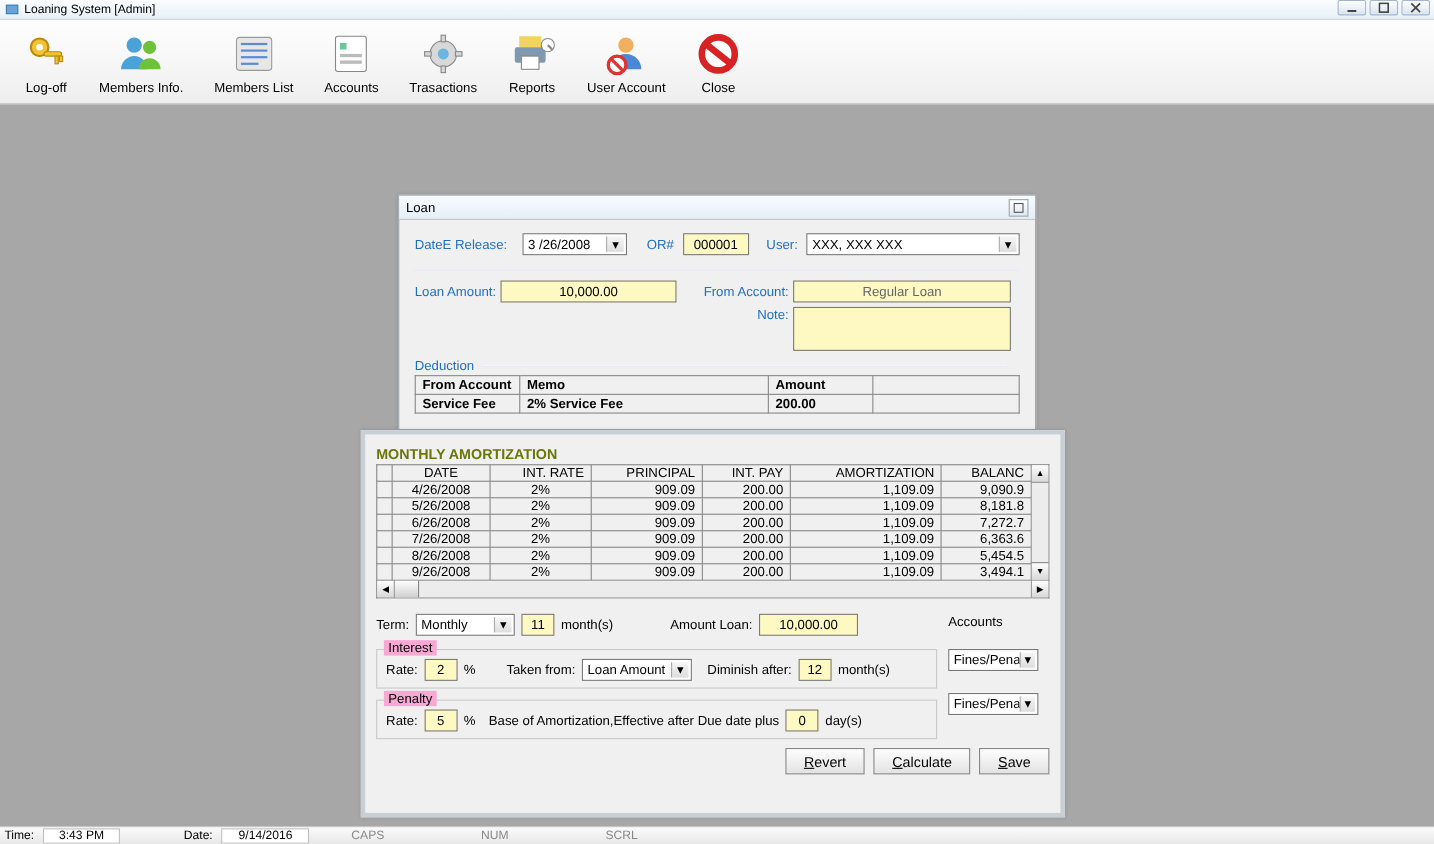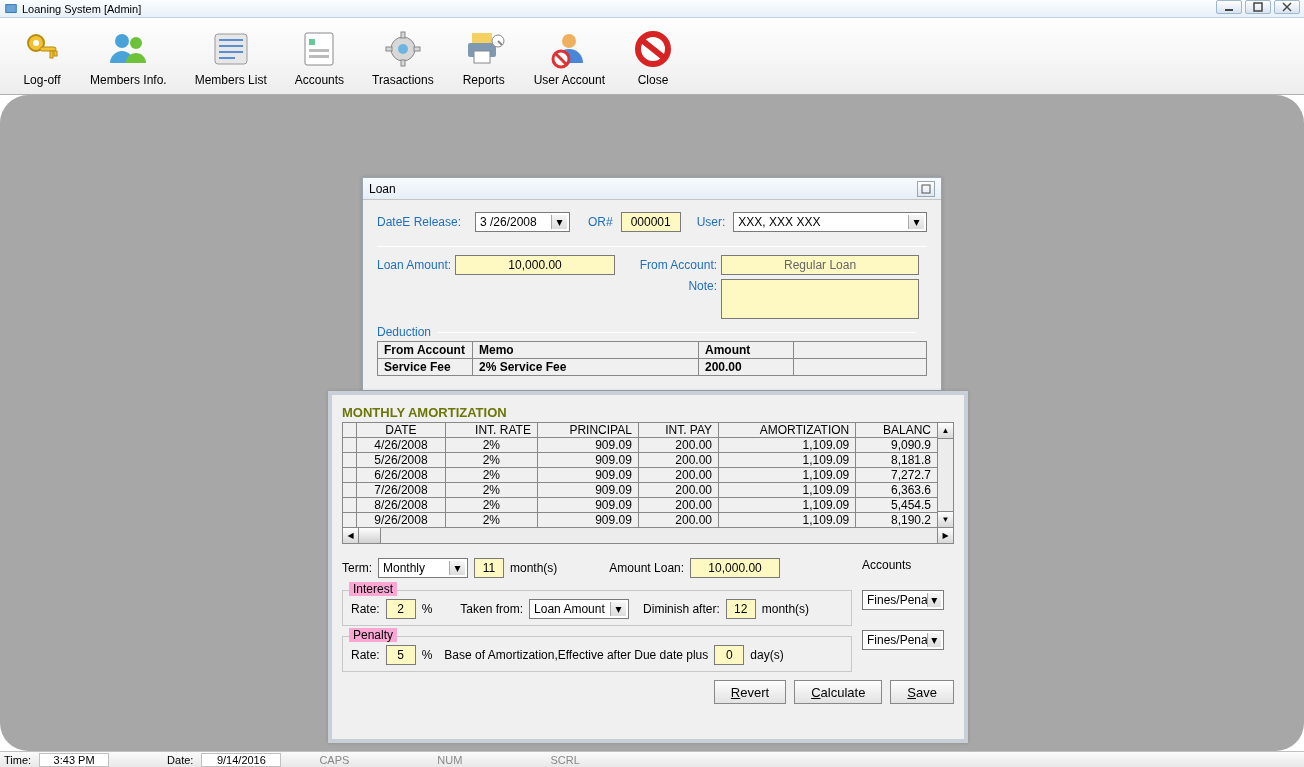--- a/index.html
+++ b/index.html
@@ -50,21 +50,20 @@
     cursor: default;
     text-align:center;
   }
   .tool .ico { height: 48px; display:flex; align-items:center; justify-content:center; }
   .tool .lbl { font-size: 12px; }
 
   .mdi-area {
     position: absolute;
     left:0; top: 95px; right:0; bottom: 16px;
     background: #a7a7a7;
-    border-radius: 28px;
   }
 
   .win {
     position:absolute;
     background: #f0f0f0;
     border: 1px solid #9aa5af;
     box-shadow: 0 0 4px rgba(0,0,0,.15);
   }
   .win-title {
     height: 22px;
@@ -400,21 +399,21 @@
                 <td>1,109.09</td>
                 <td>5,454.5</td>
               </tr>
               <tr>
                 <td></td>
                 <td style="text-align:center">9/26/2008</td>
                 <td style="text-align:center">2%</td>
                 <td>909.09</td>
                 <td>200.00</td>
                 <td>1,109.09</td>
-                <td>8,190.2</td>
+                <td>3,494.1</td>
               </tr>
             </tbody>
         </table>
         <div class="amort-scroll">
           <div class="sbtn">▲</div>
           <div class="strack"></div>
           <div class="sbtn last">▼</div>
         </div>
       </div>
       <div class="hscroll">

